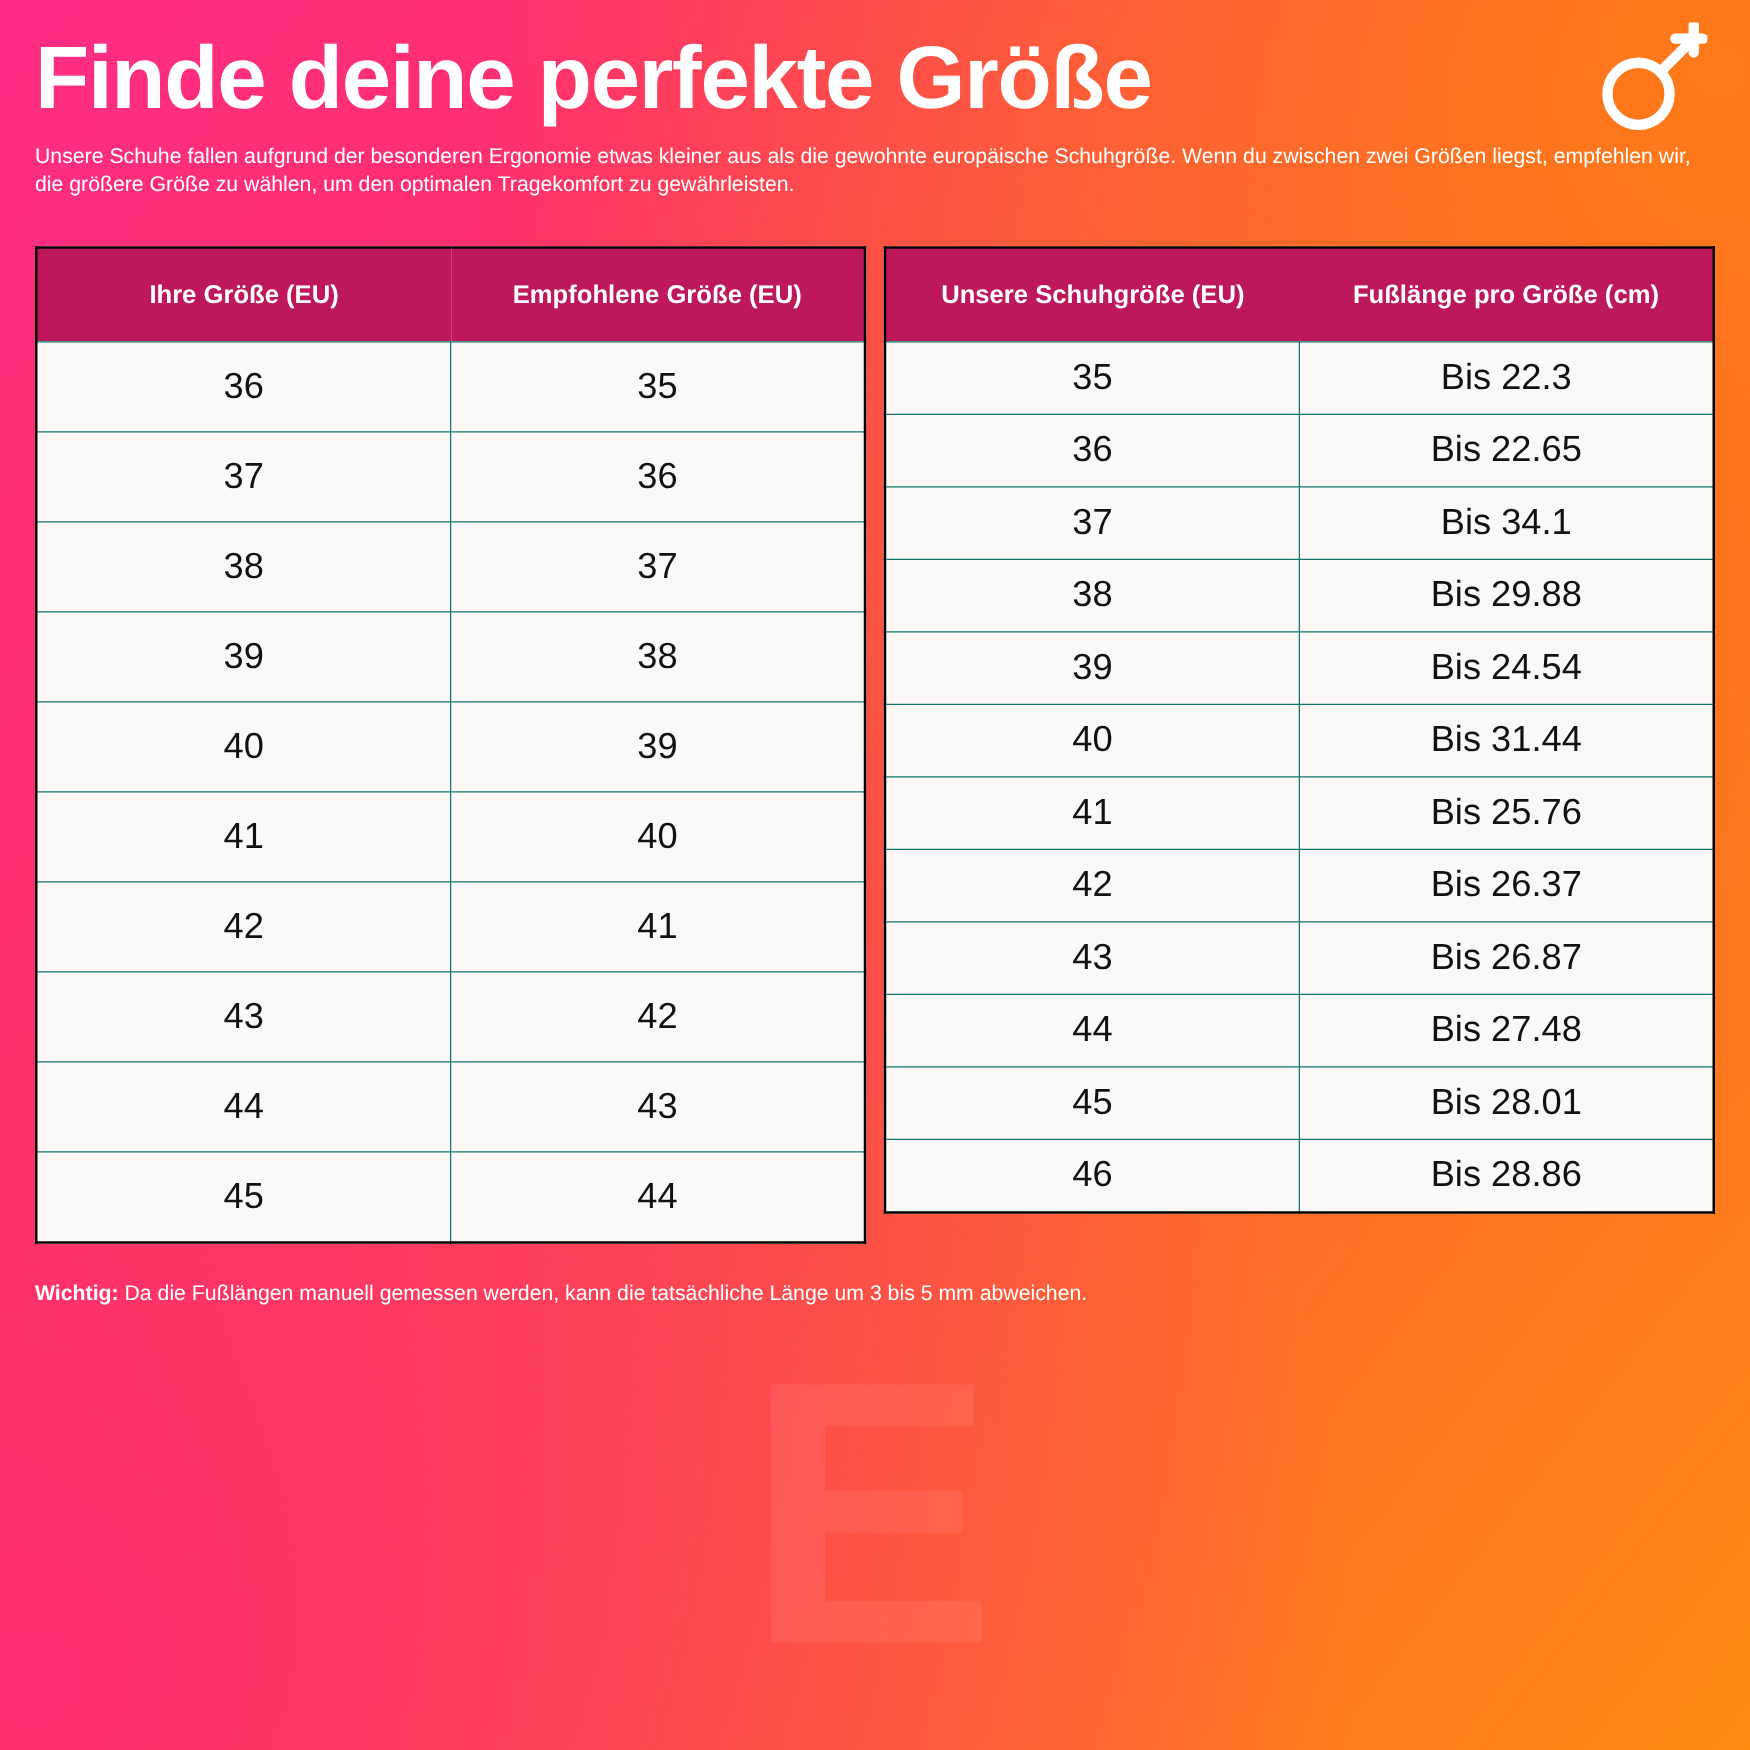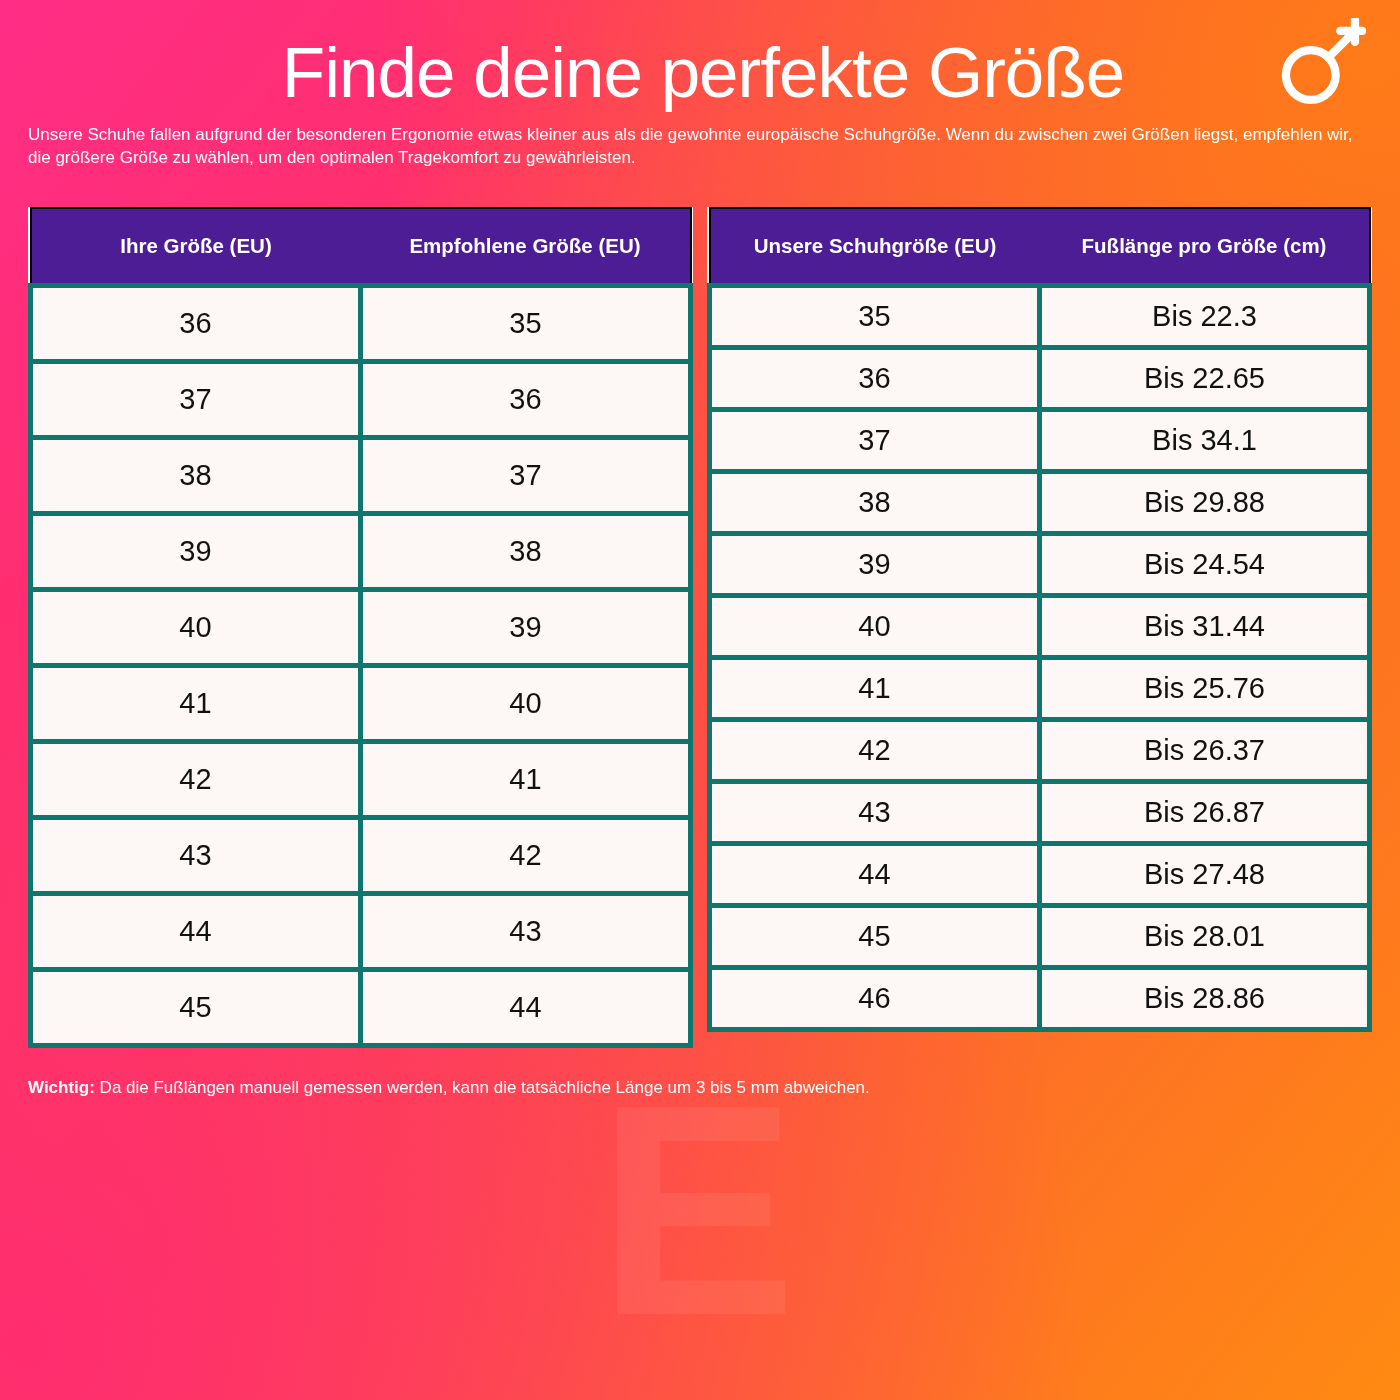--- a/index.html
+++ b/index.html
@@ -38,28 +38,27 @@
   }
   .logo {
     position: absolute;
     top: 18px;
     right: 34px;
     width: 92px;
     height: 92px;
   }
   h1.title {
     position: relative;
-    margin: 10px 0 12px 0;
+    margin: 0 0 12px 0;
     padding-left: 6px;
     color: #ffffff;
     font-size: 71px;
     line-height: 1.05;
-    font-weight: 400;
+    font-weight: 700;
     letter-spacing: -1px;
-    text-align: center;
   }
   p.intro, p.rec, p.note {
     position: relative;
     margin: 0;
     padding-left: 6px;
     color: #ffffff;
     font-size: 17px;
     line-height: 1.36;
   }
   p.intro { margin-bottom: 24px; max-width: 1362px; }
@@ -77,30 +76,30 @@
     flex: 1 1 0;
   }
   table {
     width: 100%;
     border-collapse: collapse;
     table-layout: fixed;
     background: #fdf8f5;
     border: 2px solid #000000;
   }
   thead th {
-    background: #4c1d95;
+    background: #be185d;
     color: #ffffff;
     font-size: 20.5px;
     font-weight: 700;
     padding: 25px 6px 25px 6px;
     text-align: center;
     border: none;
   }
   tbody td {
-    border: 5px solid #0f766e;
+    border: 1px solid #0f766e;
     text-align: center;
     color: #111111;
     font-size: 29px;
     padding: 12px 4px;
     background: #fdf8f5;
     font-weight: 400;
   }
   .left-table tbody td { padding: 19px 4px; }
   .right-table tbody td { padding: 12px 4px; }
 

